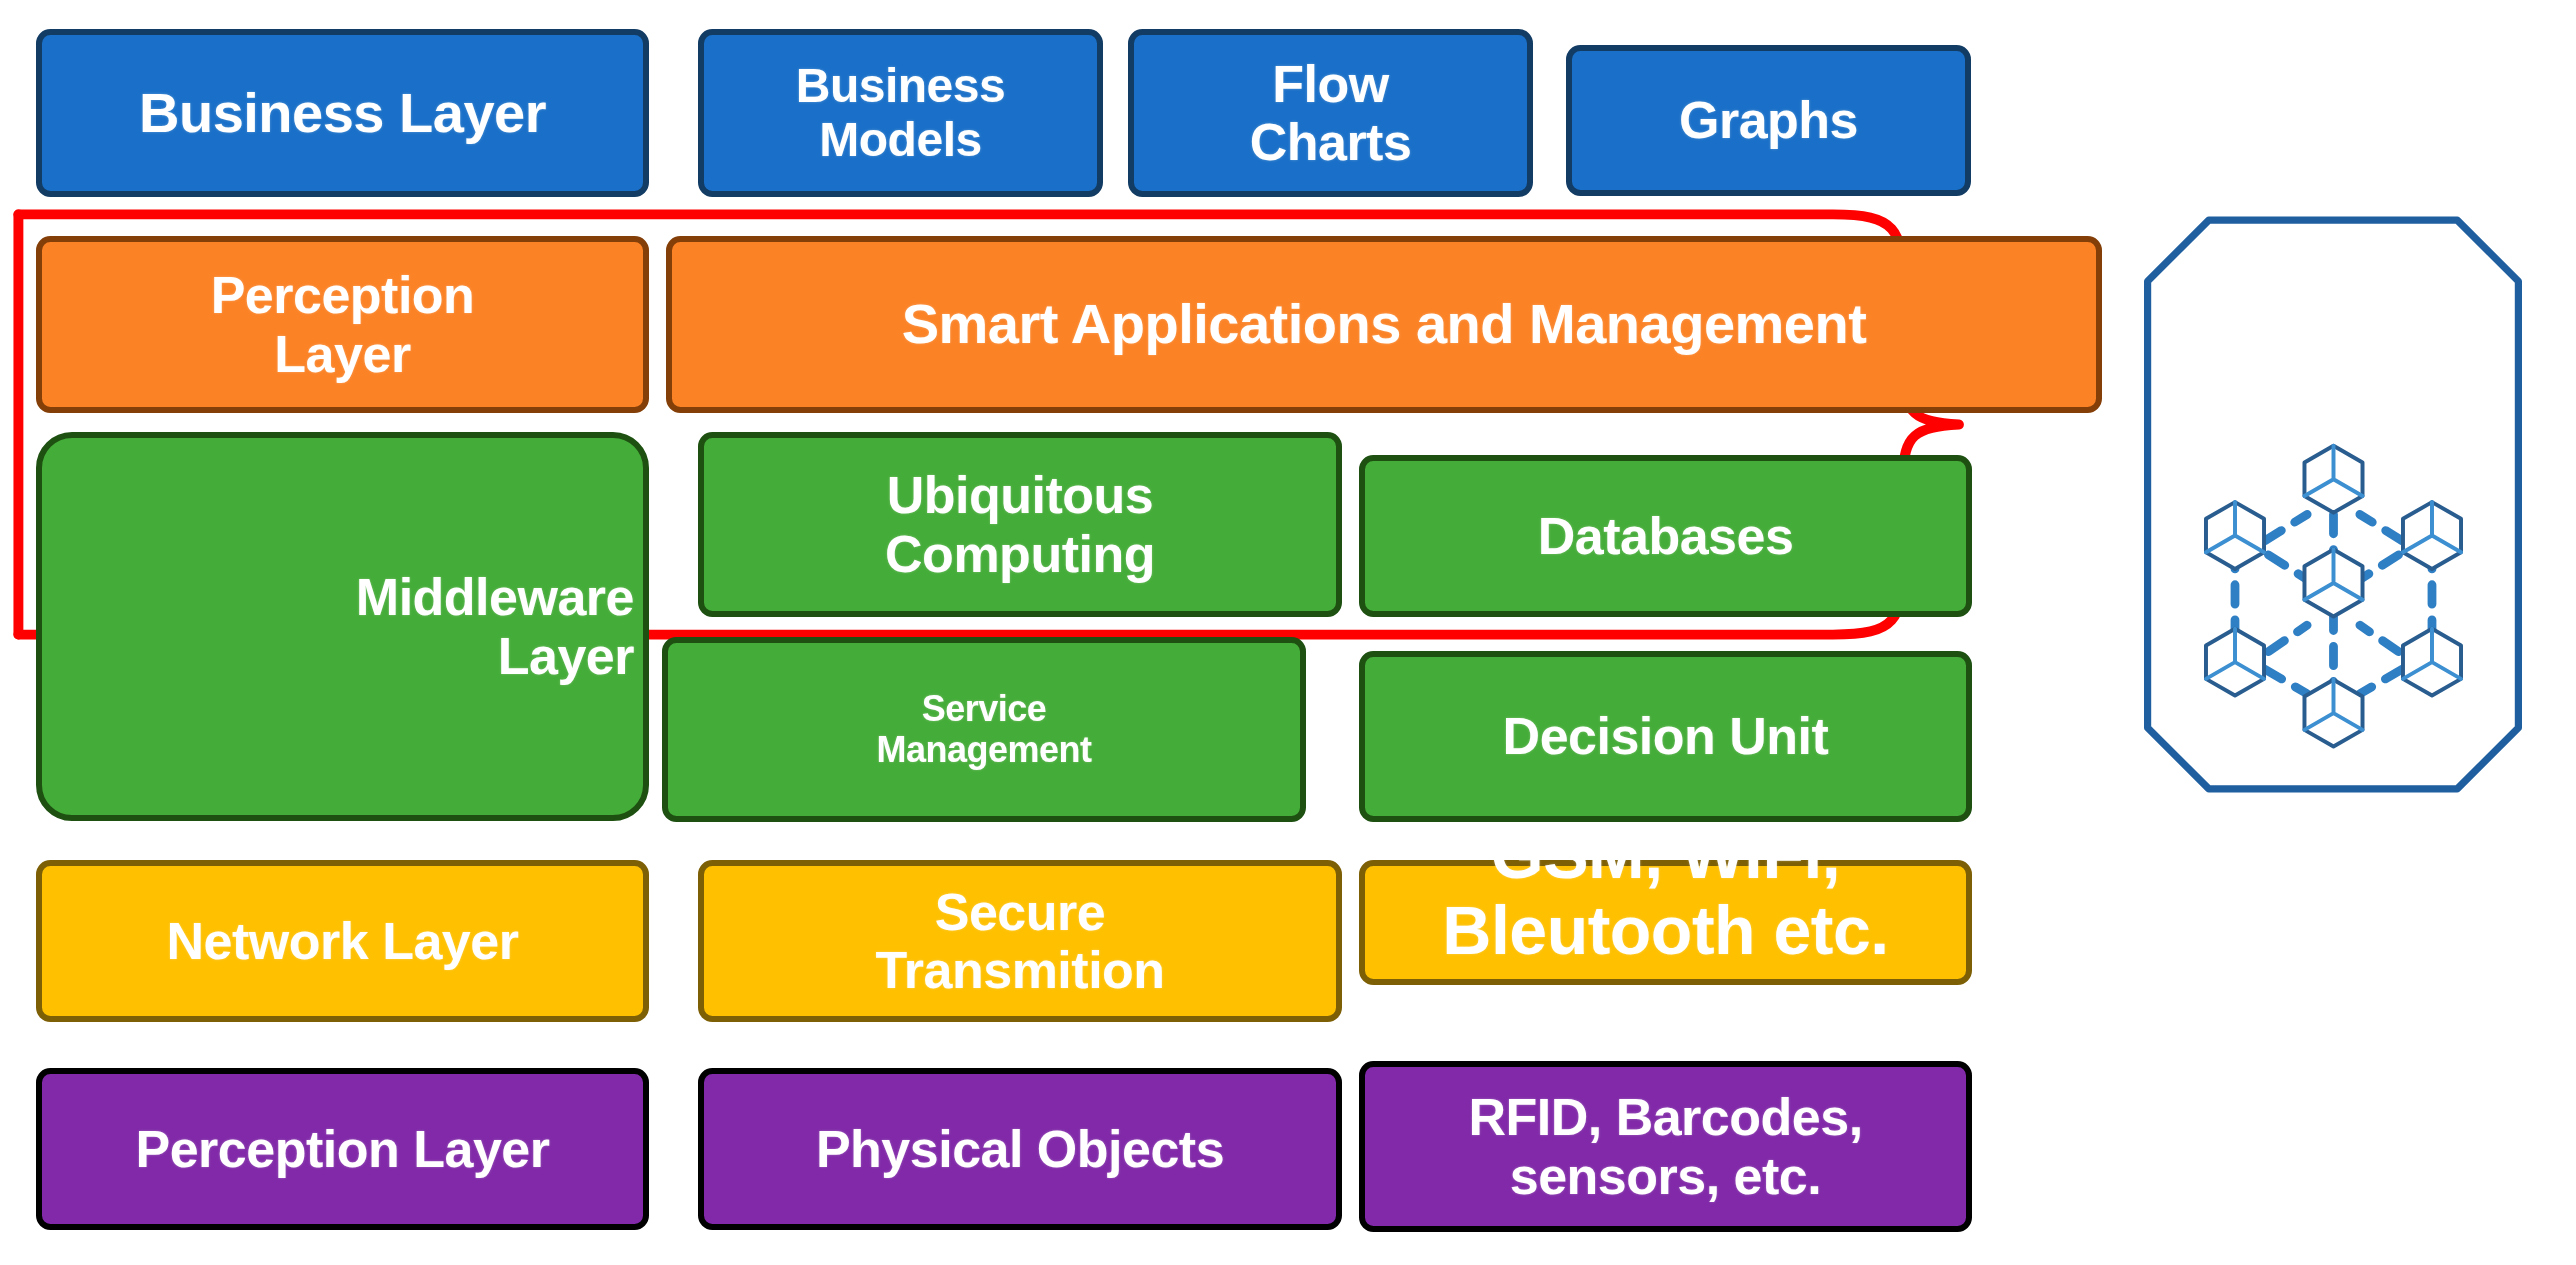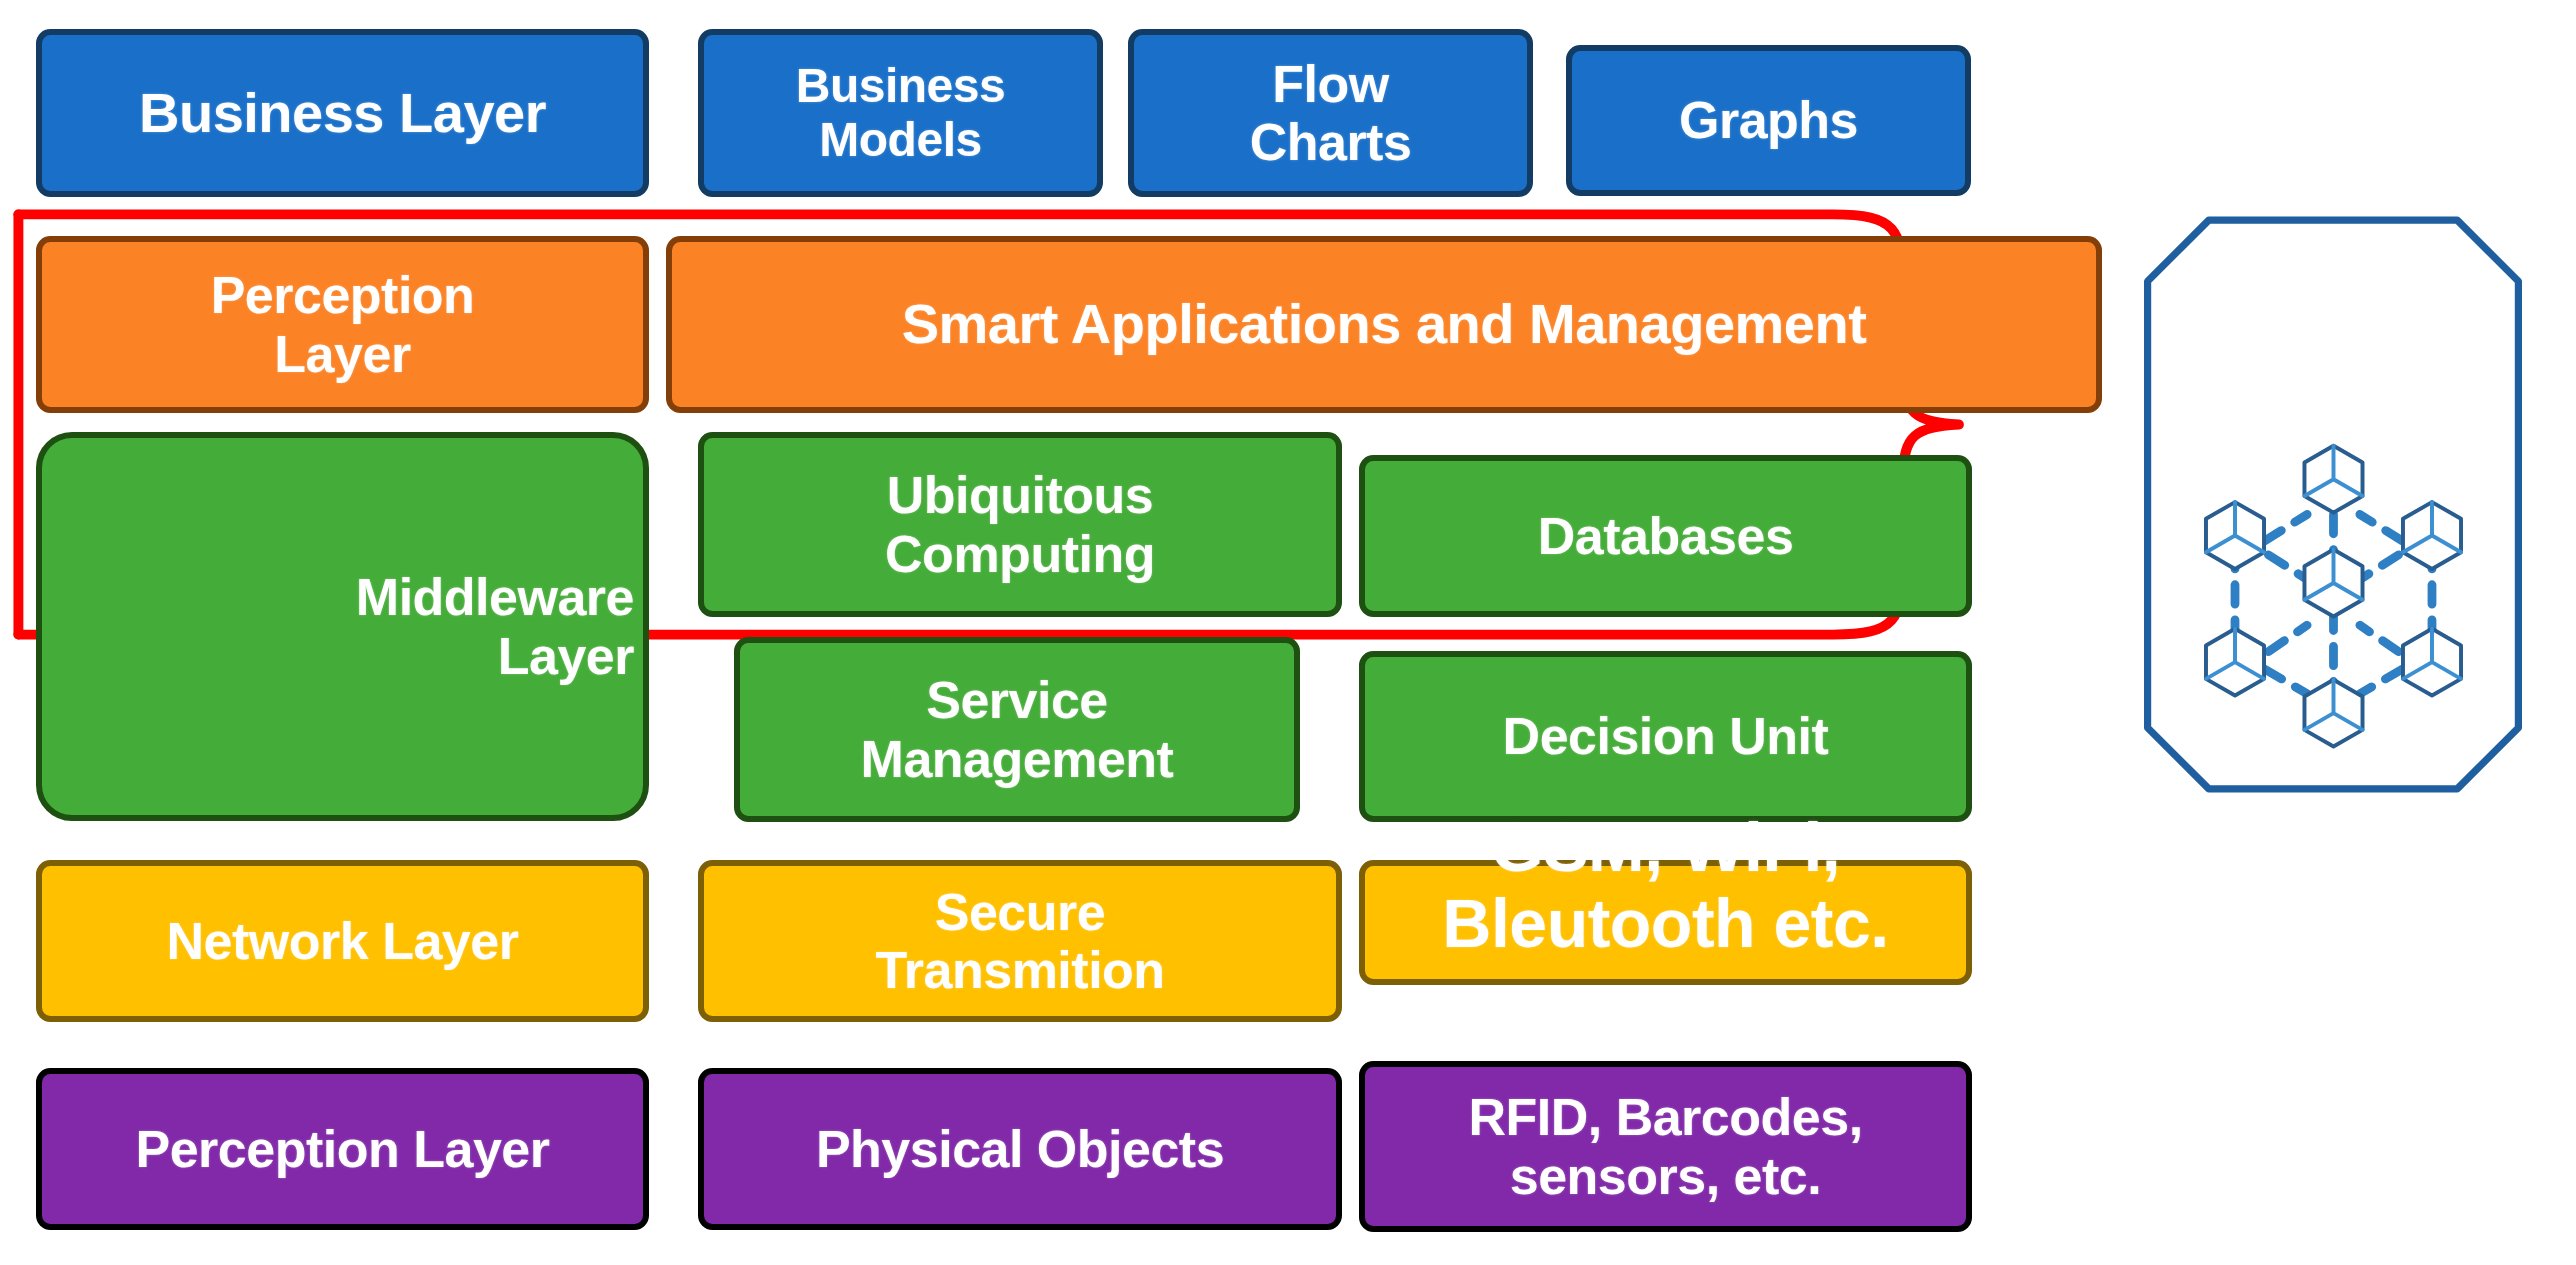--- a/index.html
+++ b/index.html
@@ -27,21 +27,21 @@
     justify-content: center;
     text-align: center;
     color: #ffffff;
     font-weight: 600;
     line-height: 1.12;
     letter-spacing: -0.5px;
     border-style: solid;
     border-width: 6.3px;
     border-radius: 14.4px;
     text-shadow: 0 0 2.7px rgba(255,255,255,0.30);
-    padding: 18px 9px;
+    padding: 11px 9px;
   }
   .box span { display: block; width: 100%; }
 
   .c-blue   { background: #1a70c8; border-color: #123c64; }
   .c-orange { background: #fb8225; border-color: #843f08; }
   .c-green  { background: #44ac38; border-color: #1d5011; }
   .c-yellow { background: #ffc000; border-color: #7d5f05; }
   .c-purple { background: #8129a8; border-color: #000000; }
 
   .round-lg { border-radius: 36px; }
@@ -137,21 +137,21 @@
 
   <div class="box c-green" style="left:698px; top:432px; width:644px; height:185px; font-size:52px;">
     <span style="white-space:pre-line;">Ubiquitous
 Computing</span>
   </div>
 
   <div class="box c-green" style="left:1359px; top:455px; width:613px; height:162px; font-size:52px;">
     <span style="white-space:pre-line;">Databases</span>
   </div>
 
-  <div class="box c-green" style="left:734px; top:637px; width:566px; height:185px; font-size:52px;">
+  <div class="box c-green" style="left:662px; top:637px; width:644px; height:185px; font-size:36px;">
     <span style="white-space:pre-line;">Service
 Management</span>
   </div>
 
   <div class="box c-green" style="left:1359px; top:651px; width:613px; height:171px; font-size:52px;">
     <span style="white-space:pre-line;">Decision Unit</span>
   </div>
 
   <div class="box c-yellow" style="left:36px; top:860px; width:613px; height:162px; font-size:52px;">
     <span style="white-space:pre-line;">Network Layer</span>

